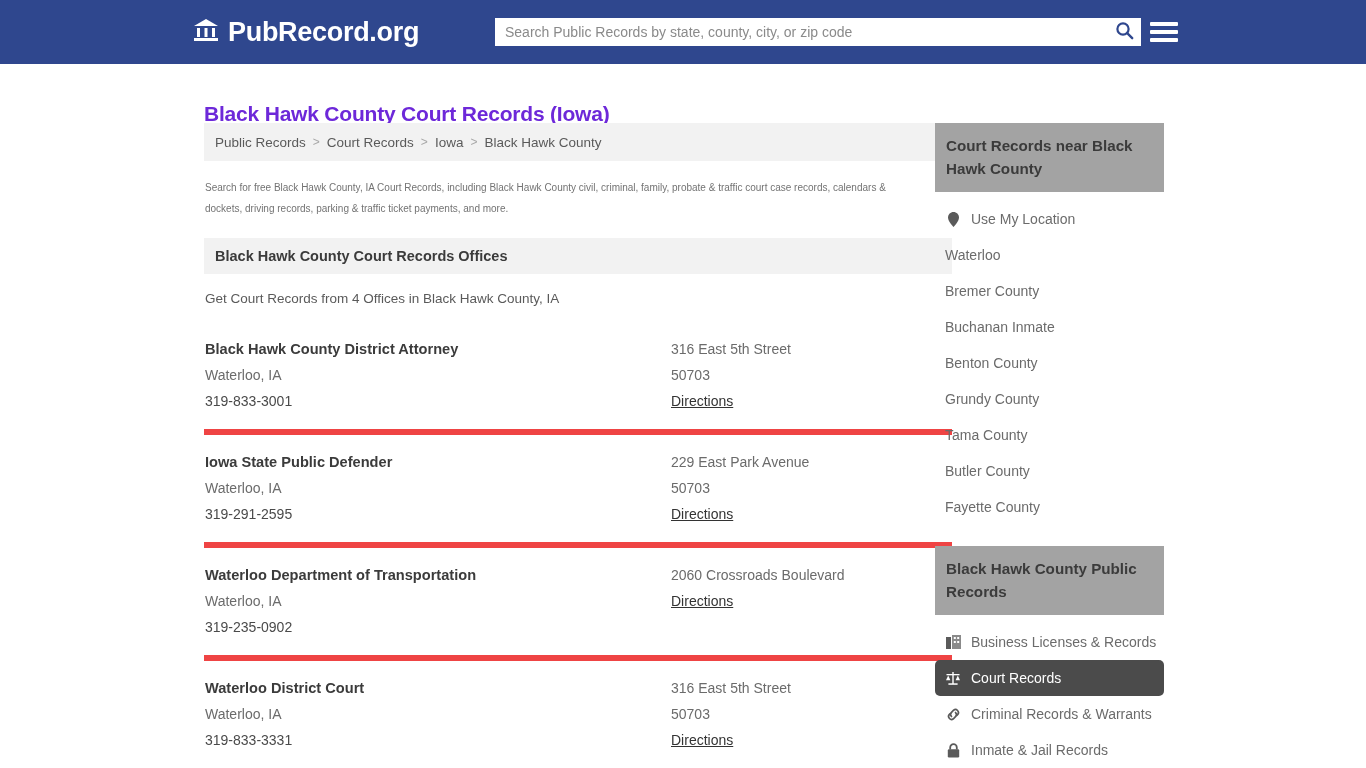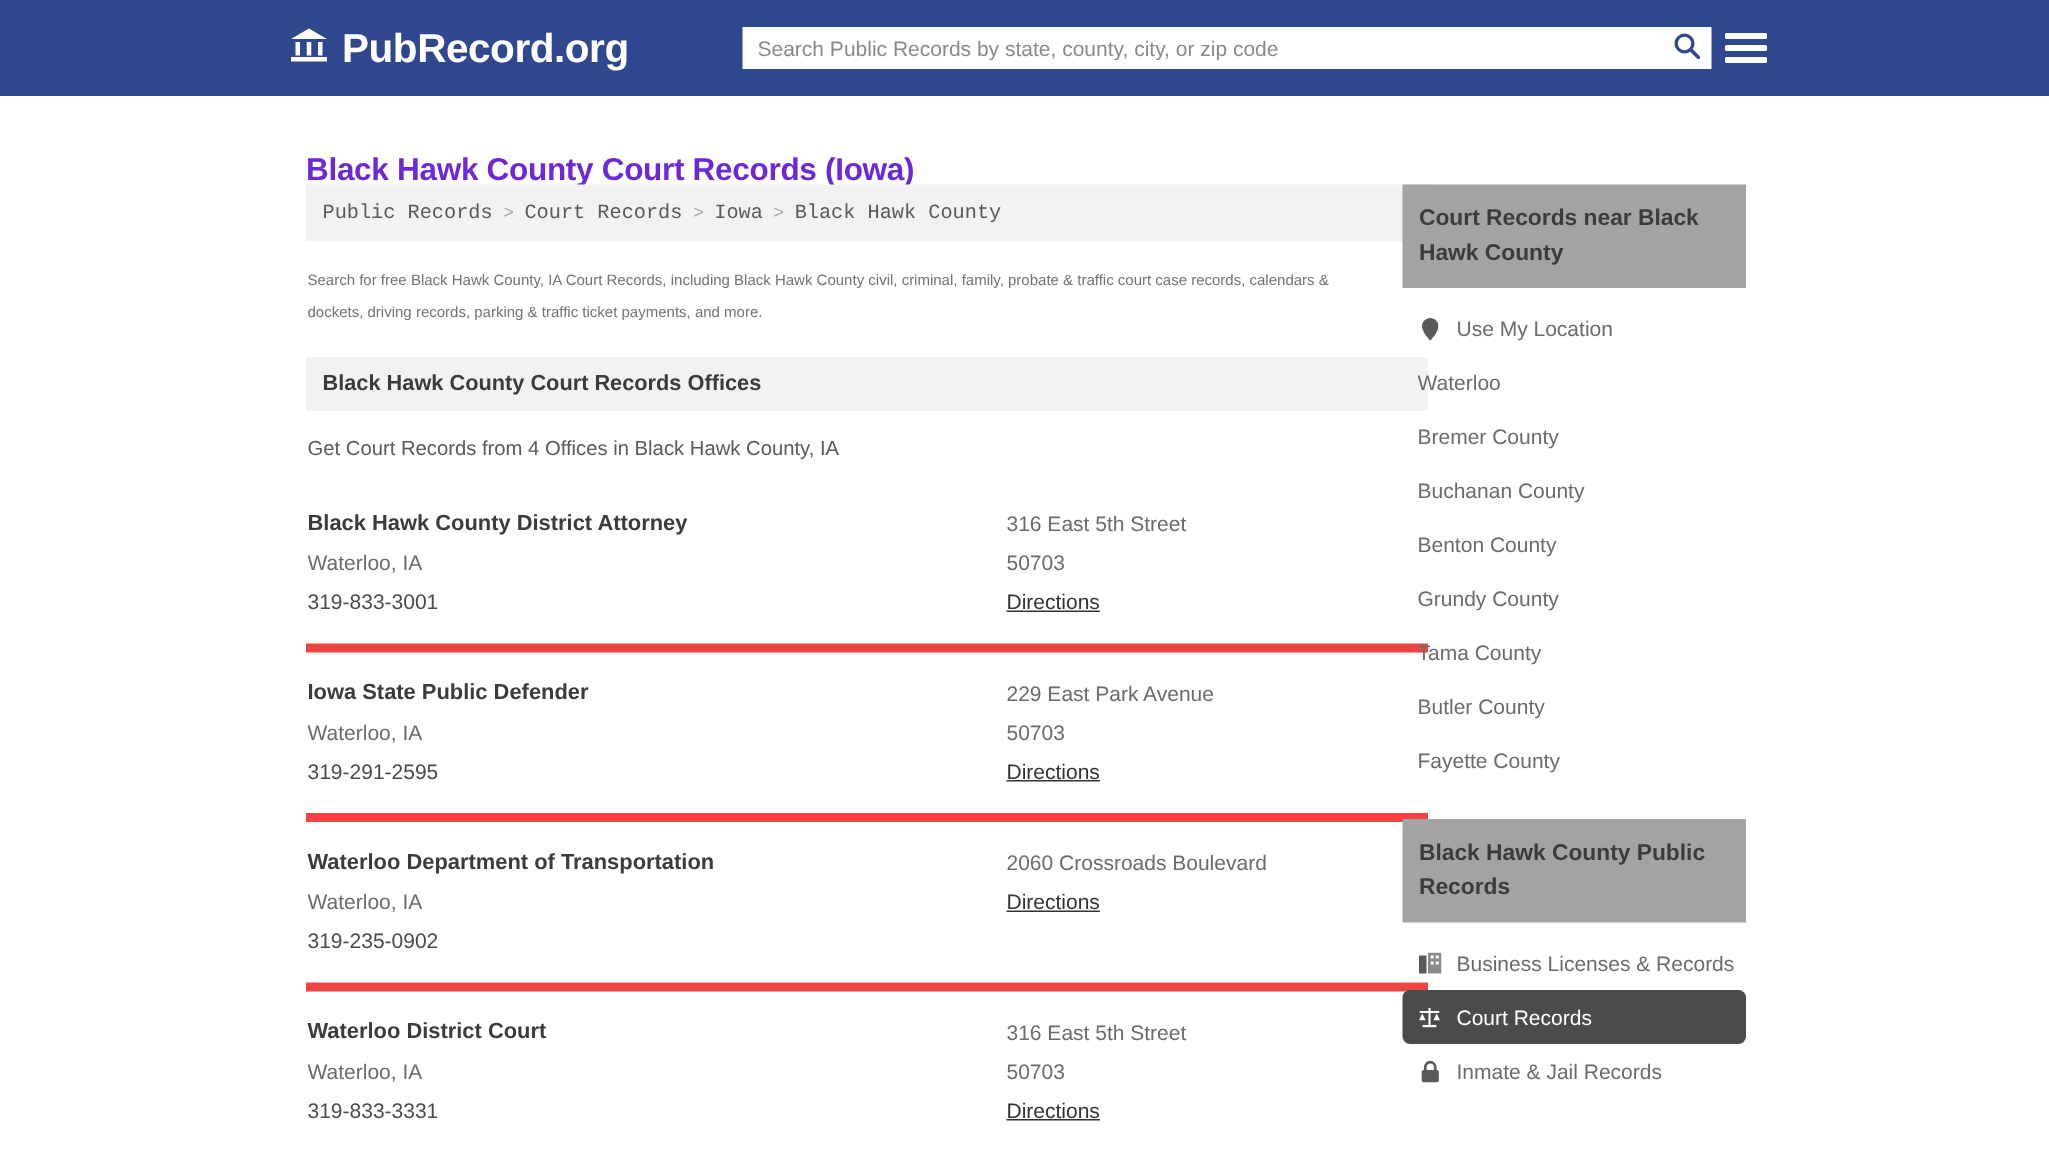--- a/index.html
+++ b/index.html
@@ -108,21 +108,20 @@
 
   
   .breadcrumb {
     background: #f2f2f2;
     height: 38px;
     display: flex;
     align-items: center;
     padding: 0 0 0 11px;
     font-size: 13.5px;
     color: #5a5a5a;
-    font-family: Liberation Mono, monospace;
   }
   .breadcrumb a {
     color: #5a5a5a;
     text-decoration: none;
   }
   .breadcrumb .sep {
     color: #a8a8a8;
     margin: 0 7px;
     font-size: 12px;
   }
@@ -351,21 +350,21 @@
         </span>
         <span>Use My Location</span>
       </li>
       <li class="side-item plain">
         <span>Waterloo</span>
       </li>
       <li class="side-item plain">
         <span>Bremer County</span>
       </li>
       <li class="side-item plain">
-        <span>Buchanan County</span>
+        <span>Buchanan Inmate</span>
       </li>
       <li class="side-item plain">
         <span>Benton County</span>
       </li>
       <li class="side-item plain">
         <span>Grundy County</span>
       </li>
       <li class="side-item plain">
         <span>Tama County</span>
       </li>
@@ -402,20 +401,29 @@
               <rect x="7.3" y="1" width="1.4" height="12" fill="#ffffff"></rect>
               <rect x="3.4" y="12.3" width="9.2" height="1.5" fill="#ffffff"></rect>
               <rect x="1.5" y="3" width="13" height="1.3" fill="#ffffff"></rect>
               <path d="M1 9.2 L3.2 4.6 L5.4 9.2 Z" fill="#ffffff"></path>
               <path d="M10.6 9.2 L12.8 4.6 L15 9.2 Z" fill="#ffffff"></path>
             </svg>
           </span>
           <span>Court Records</span>
         </li>
 
+        <li class="side-item">
+          <span class="sico">
+            <svg width="15" height="15" viewBox="0 0 15 15" aria-hidden="true">
+              <path d="M5.5 9.5a3 3 0 0 1 0-4.2l2.1-2.1a3 3 0 0 1 4.2 4.2l-1 1" fill="none" stroke="#5a5a5a" stroke-width="1.7" stroke-linecap="round"></path>
+              <path d="M9.5 5.5a3 3 0 0 1 0 4.2l-2.1 2.1a3 3 0 0 1-4.2-4.2l1-1" fill="none" stroke="#5a5a5a" stroke-width="1.7" stroke-linecap="round"></path>
+            </svg>
+          </span>
+          <span>Criminal Records &amp; Warrants</span>
+        </li>
 
         <li class="side-item">
           <span class="sico">
             <svg width="13" height="15" viewBox="0 0 13 15" aria-hidden="true">
               <path d="M3.2 6.5V4.4a3.3 3.3 0 0 1 6.6 0v2.1" fill="none" stroke="#5a5a5a" stroke-width="1.8"></path>
               <rect x="0.8" y="6.3" width="11.4" height="8.2" rx="1.2" fill="#5a5a5a"></rect>
             </svg>
           </span>
           <span>Inmate &amp; Jail Records</span>
         </li>

